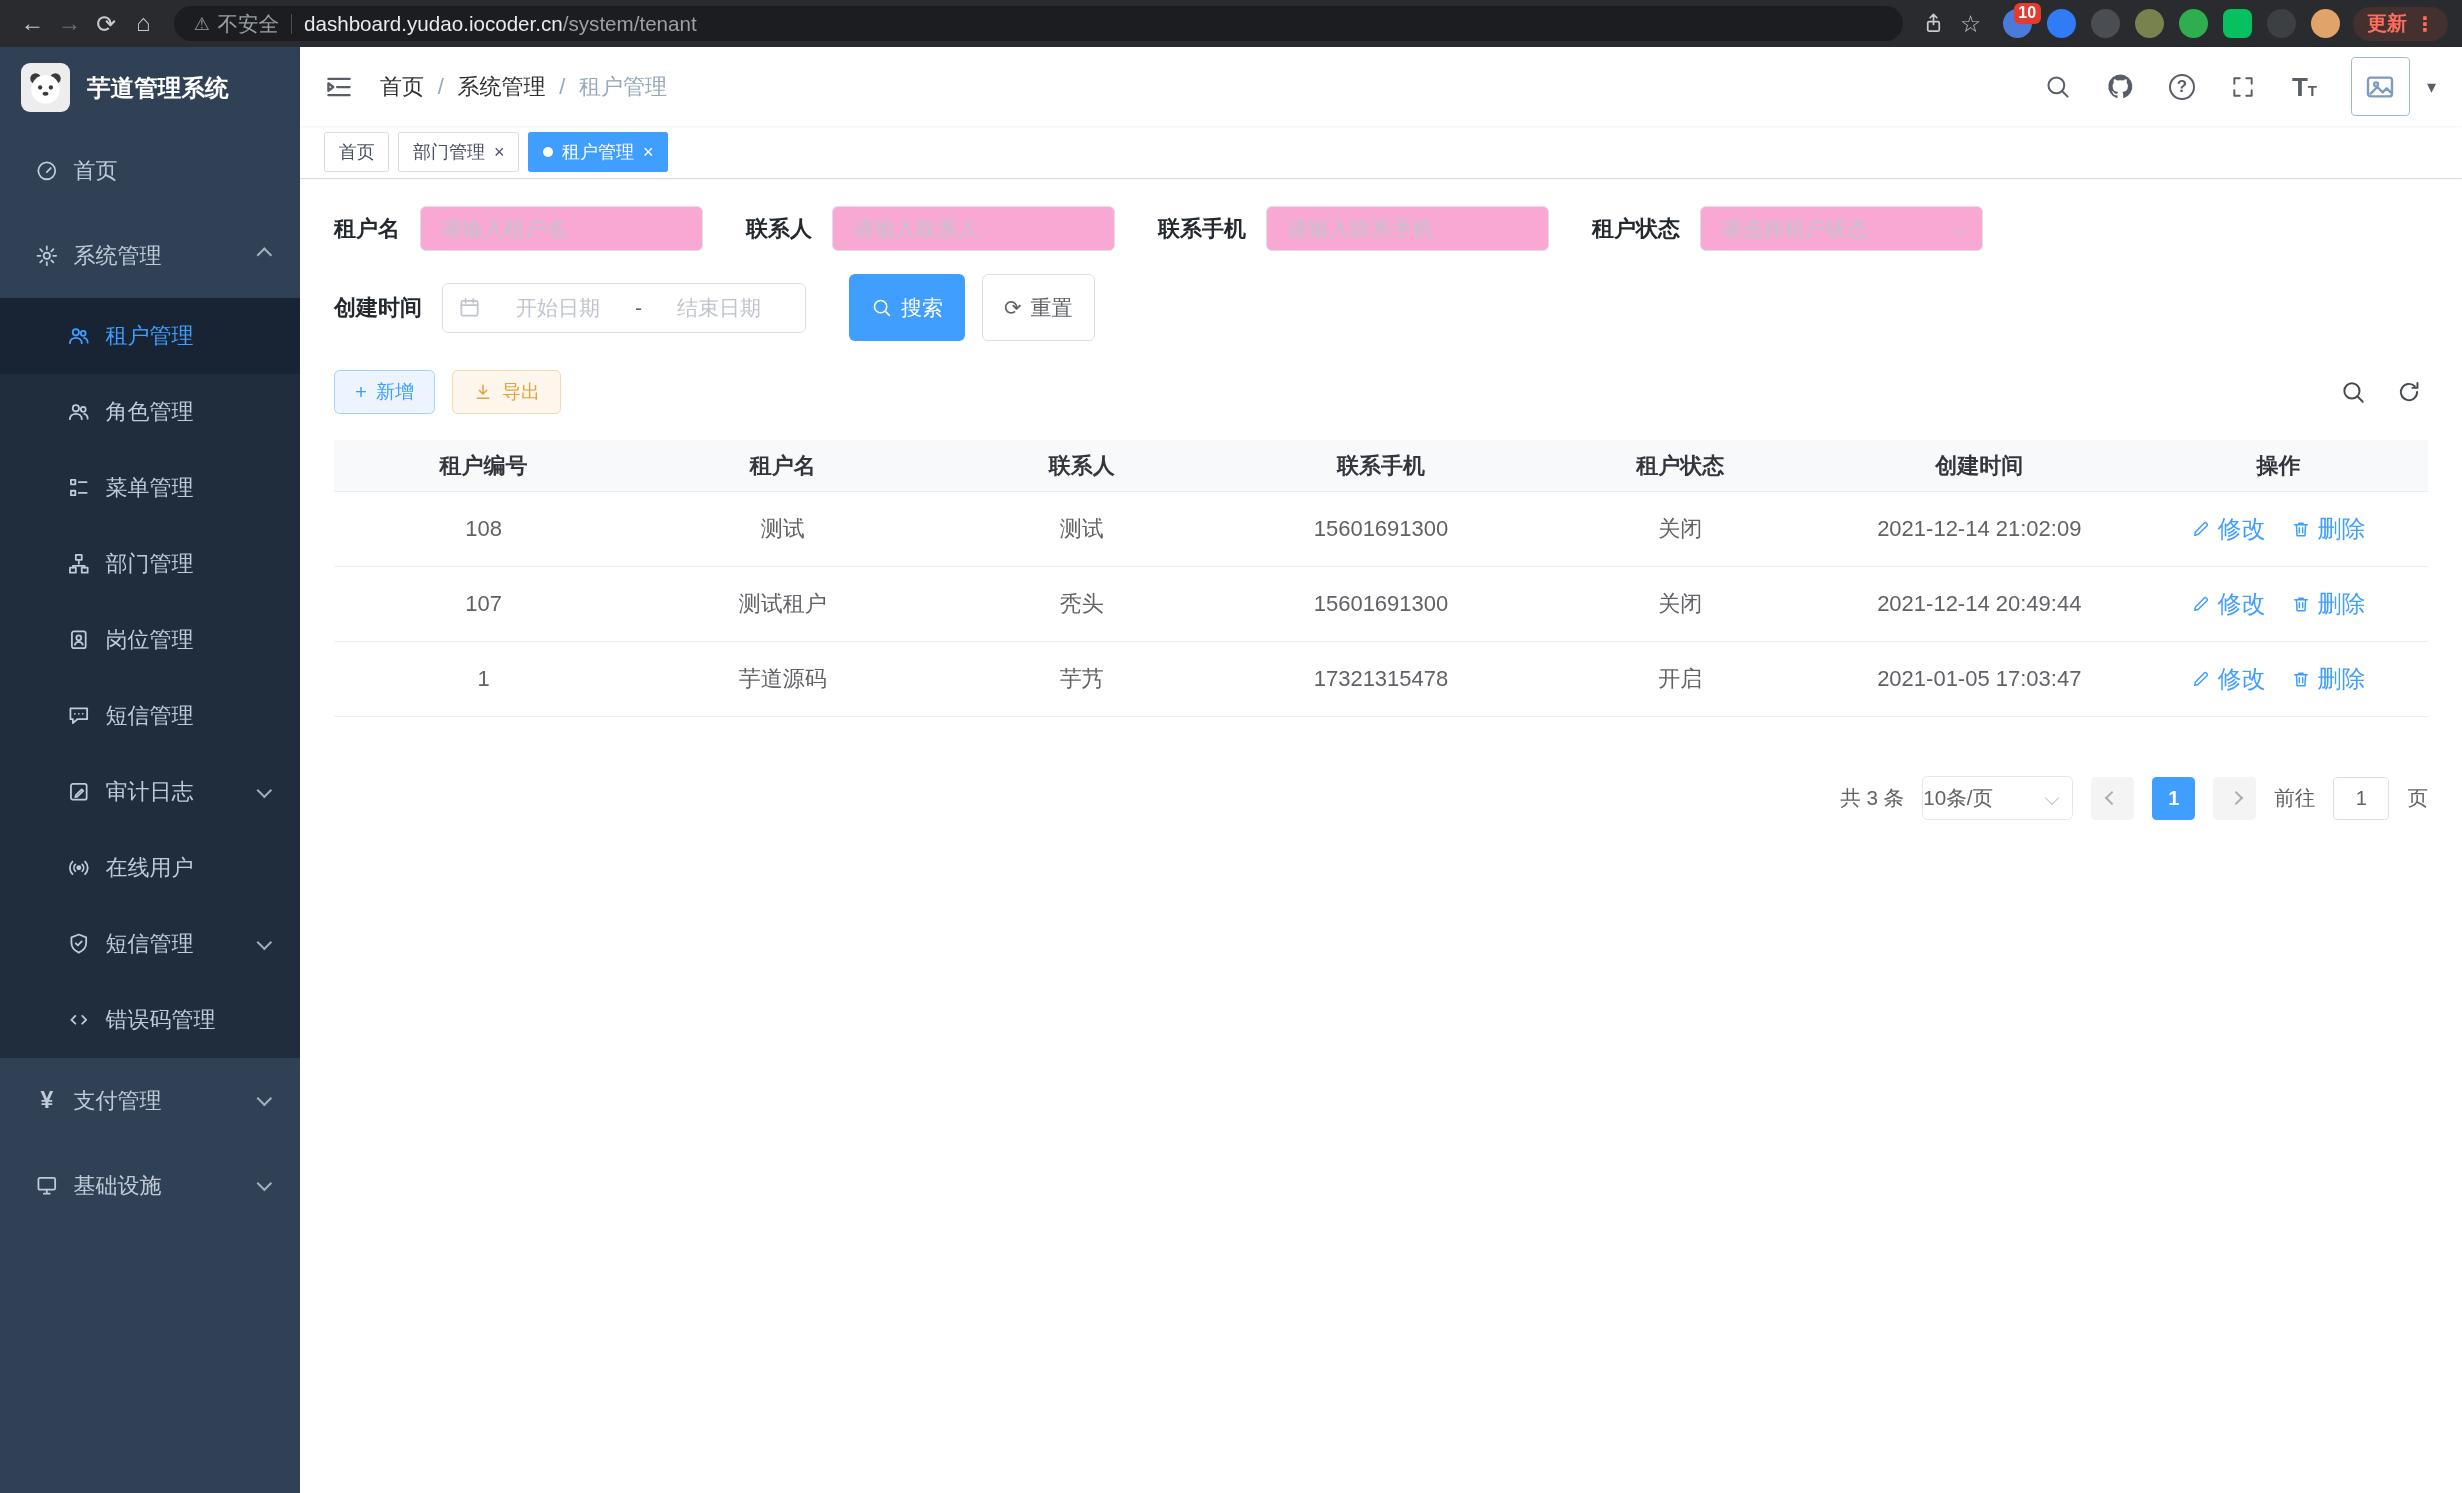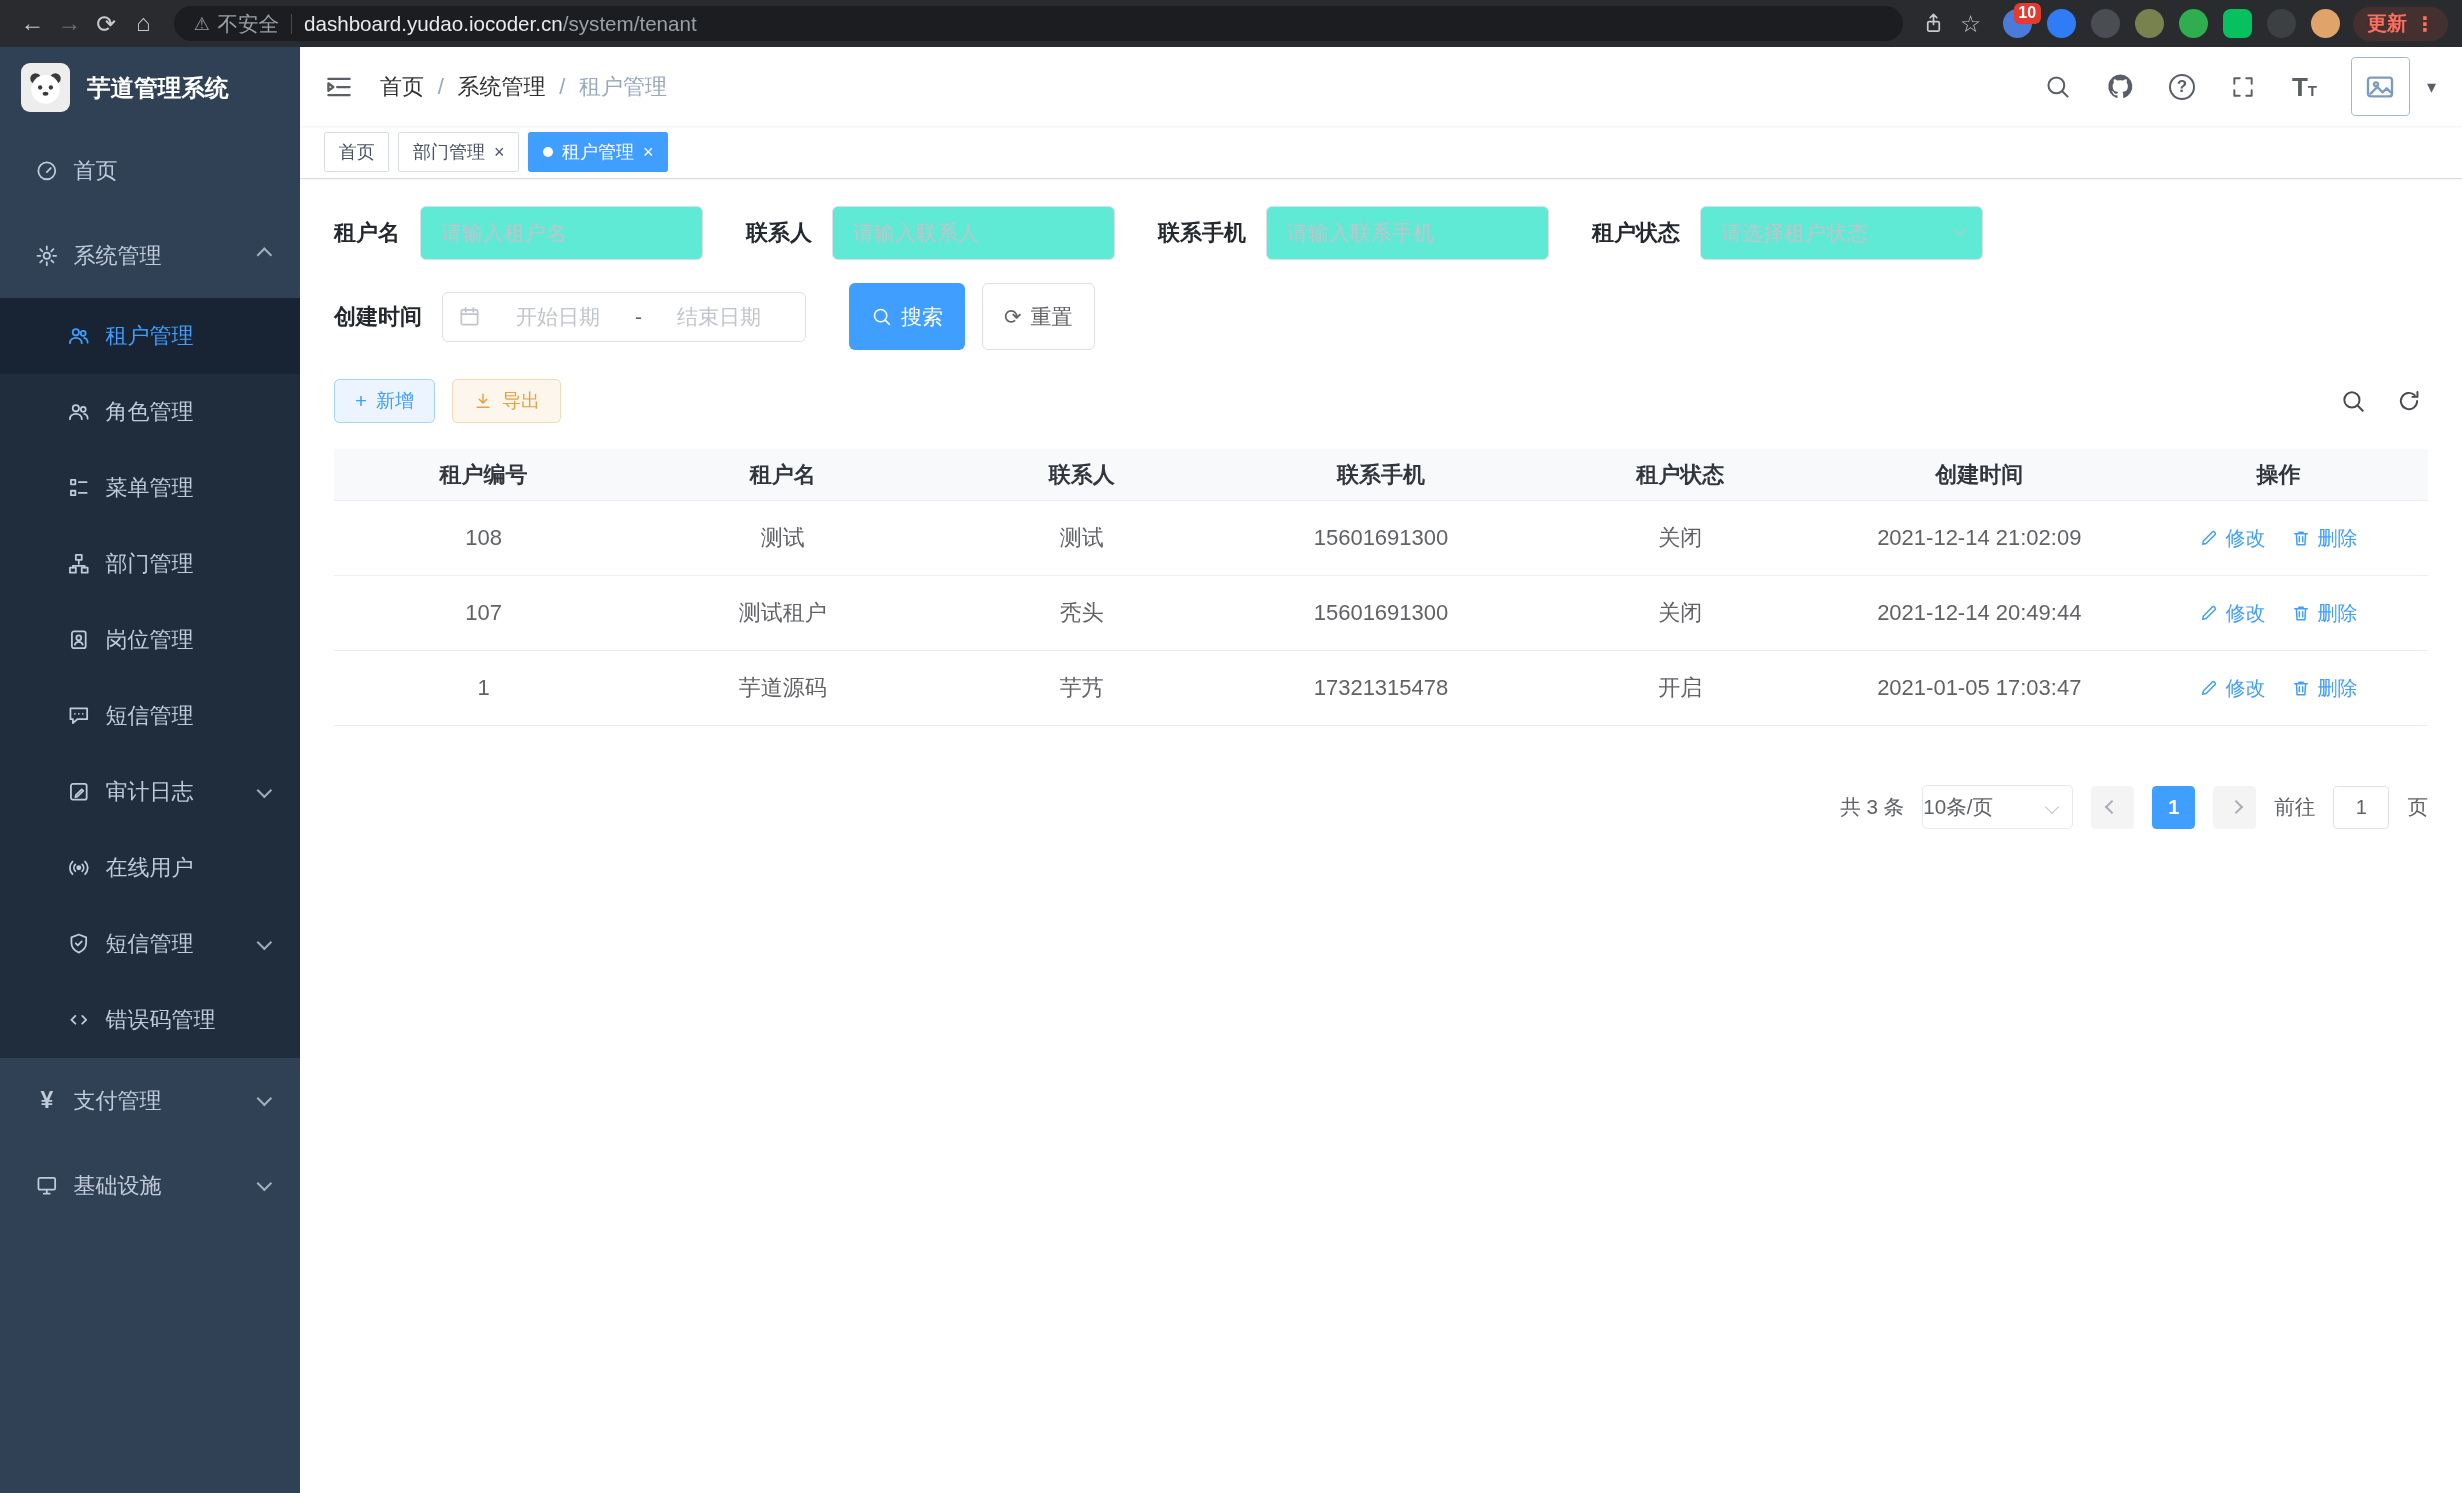--- a/index.html
+++ b/index.html
@@ -75,22 +75,22 @@
   .tag.active { background:#409eff; border-color:#409eff; color:#fff; }
   .tag-dot { width:10px; height:10px; border-radius:50%; background:#fff; }
   .tag-x { font-size:18px; line-height:1; cursor:pointer; }
 
   
   .content { padding:27px 34px 0 34px; flex:1; }
   .filter-row { display:flex; align-items:center; }
   .filter-row.r2 { margin-top:23px; }
   .fgroup { display:flex; align-items:center; margin-right:43px; }
   .flabel { font-size:22px; font-weight:700; color:#24292f; margin-right:20px; white-space:nowrap; }
-  .f-input { width:283px; height:54px; border:0.8px solid #dcdfe6; border-radius:6px; padding:0 20px;
-    font-size:21px; color:#606266; outline:none; background:#5eead4; font-family:inherit; }
+  .f-input { width:283px; height:45px; border:0.8px solid #dcdfe6; border-radius:6px; padding:0 20px;
+    font-size:21px; color:#606266; outline:none; background:#f9a8d4; font-family:inherit; }
   ::placeholder { color:#c0c4cc; opacity:1; }
   .f-select { position:relative; width:283px; }
   .f-select .f-input { width:100%; padding-right:46px; cursor:pointer; }
   .sel-chev { position:absolute; right:18px; top:18px; width:10px; height:10px;
     border-right:1.9px solid #c0c4cc; border-bottom:1.9px solid #c0c4cc; transform:rotate(45deg); pointer-events:none; }
   .f-range { width:364px; height:50px; border:0.8px solid #dcdfe6; border-radius:6px; background:#fff;
     display:flex; align-items:center; padding:0 15px; gap:6px; color:#c0c4cc; }
   .f-range input { border:none; outline:none; flex:1; min-width:0; text-align:center; font-size:21px;
     color:#606266; font-family:inherit; background:transparent; }
   .range-sep { color:#606266; font-size:21px; }
@@ -112,21 +112,21 @@
   .tool-icons { margin-left:auto; display:flex; align-items:center; gap:30px; color:#46494d; padding-right:6px; }
   .tool-icons .tic { width:26px; height:26px; cursor:pointer; }
 
   
   .table { margin-top:26px; width:100%; }
   .thead, .trow { display:grid; grid-template-columns:repeat(7,1fr); align-items:center; text-align:center; }
   .thead { height:52px; background:#f8f9fb; border-bottom:0.8px solid #ebeef5; }
   .thead .th { font-size:22px; font-weight:700; color:#33373d; }
   .trow { height:75px; border-bottom:0.8px solid #ebeef5; color:#606266; font-size:22px; }
   .ops { display:flex; align-items:center; justify-content:center; gap:26px; }
-  .op { display:inline-flex; align-items:center; gap:6px; color:#409eff; font-size:20px;
+  .op { display:inline-flex; align-items:center; gap:6px; color:#409eff; font-size:24px;
     cursor:pointer; text-decoration:none; }
   .op .oic { width:20px; height:20px; }
 
   
   .pagination { display:flex; align-items:center; justify-content:flex-end; margin-top:59px;
     color:#606266; font-size:20.6px; gap:18px; }
   .psel { width:151px; height:44px; border:0.8px solid #e4e7ed; border-radius:5.3px; display:flex;
     align-items:center; padding:0 0; cursor:pointer; position:relative; color:#606266; }
   .psel .sel-chev { right:15px; top:16px; }
   .pbtn { min-width:43px; height:43px; border-radius:4.6px; background:#f4f4f5; display:flex;

